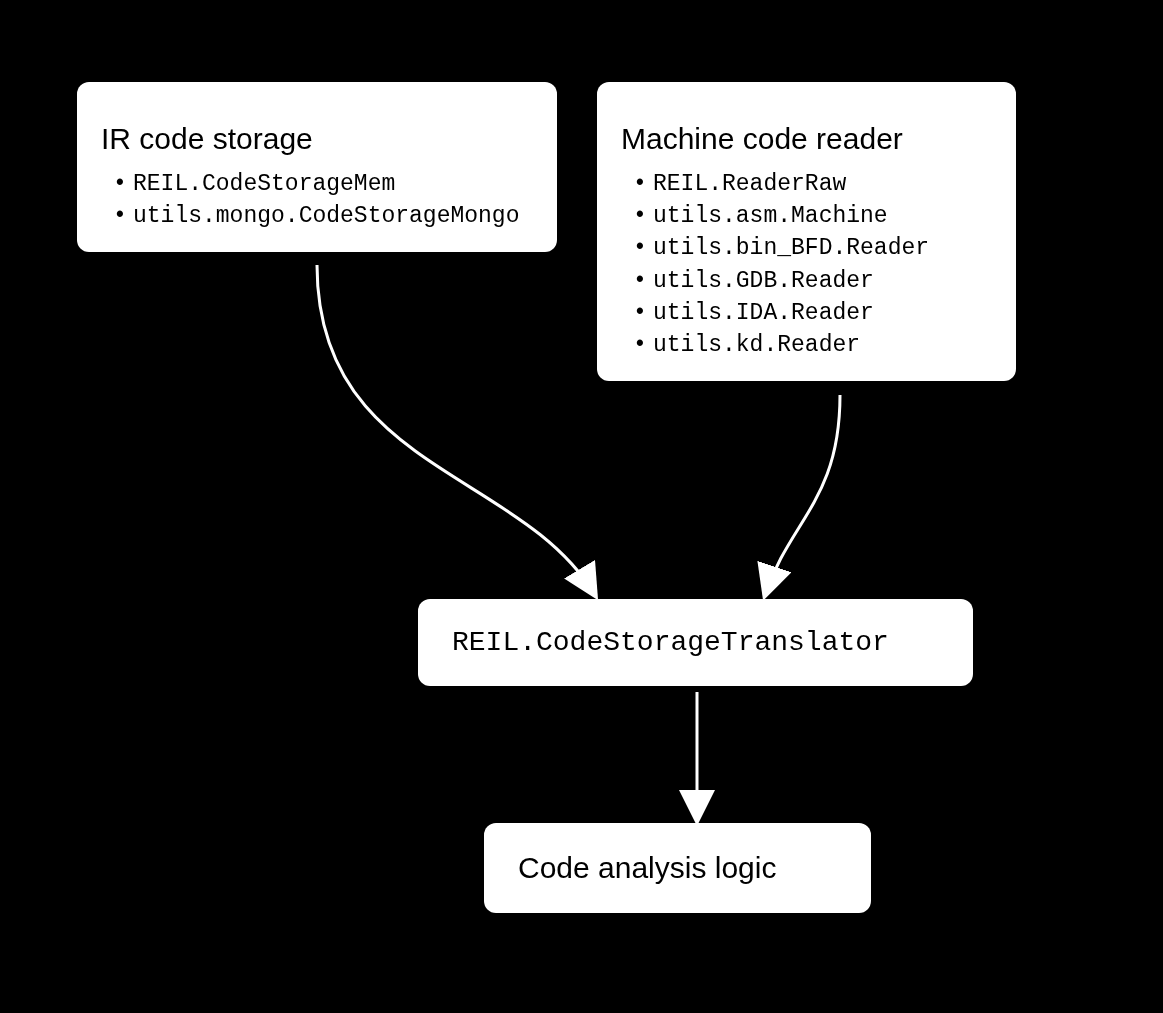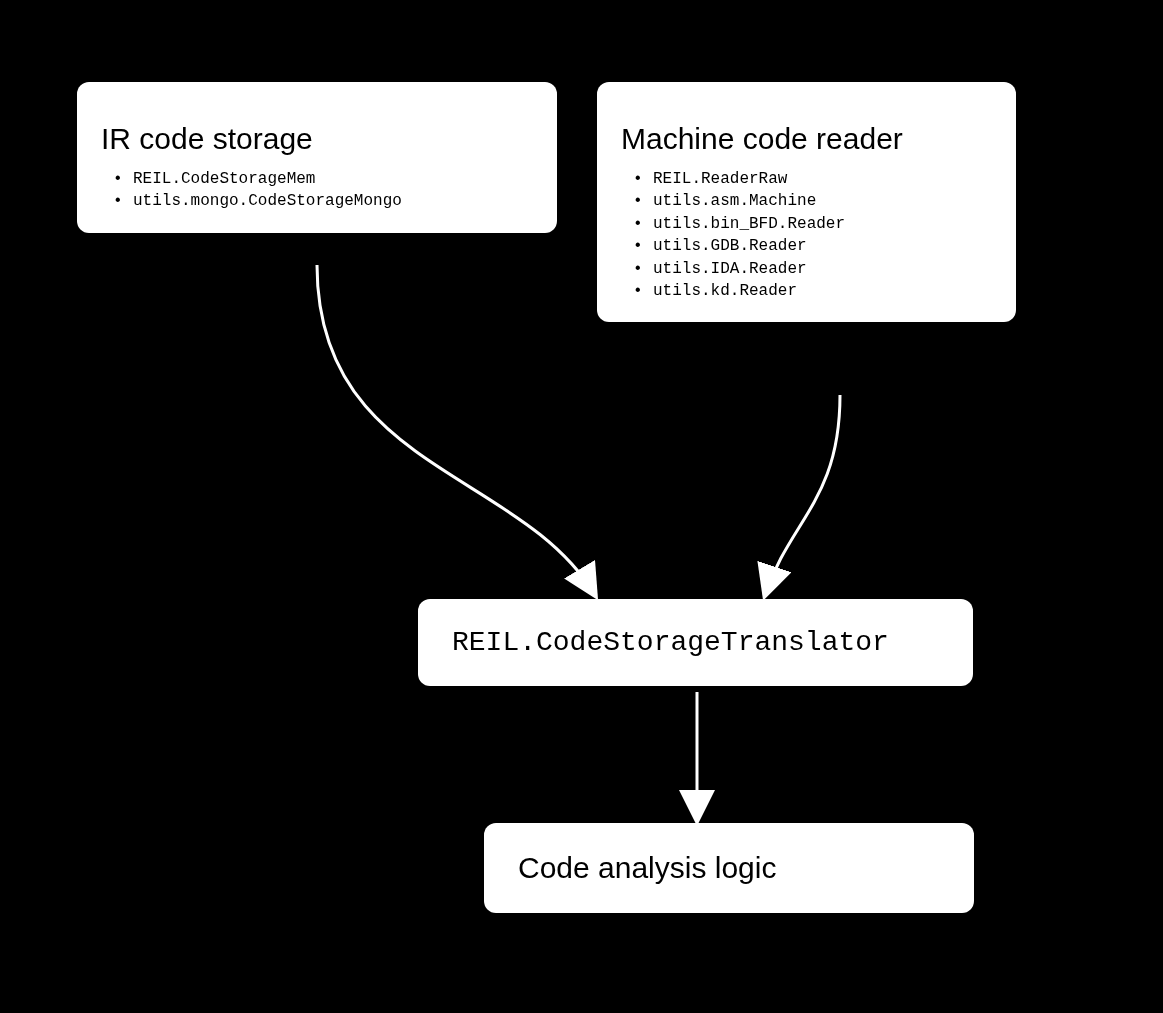--- a/index.html
+++ b/index.html
@@ -32,21 +32,21 @@
       margin-top: 20px;
     }
     
     .box-list {
       list-style: none;
       padding-left: 8px;
     }
     
     .box-list li {
       font-family: "SF Mono", "Consolas", "Courier New", monospace;
-      font-size: 16px;
+      font-size: 23px;
       color: #000000;
       line-height: 1.4;
       position: relative;
       padding-left: 24px;
     }
     
     .box-list li::before {
       content: "•";
       position: absolute;
       left: 4px;
@@ -86,21 +86,21 @@
     
     #box-translator {
       left: 418px;
       top: 599px;
       width: 555px;
     }
     
     #box-analysis {
       left: 484px;
       top: 823px;
-      width: 490px;
+      width: 387px;
     }
     
     svg.arrows {
       position: absolute;
       top: 0;
       left: 0;
       width: 1163px;
       height: 1013px;
       pointer-events: none;
     }

